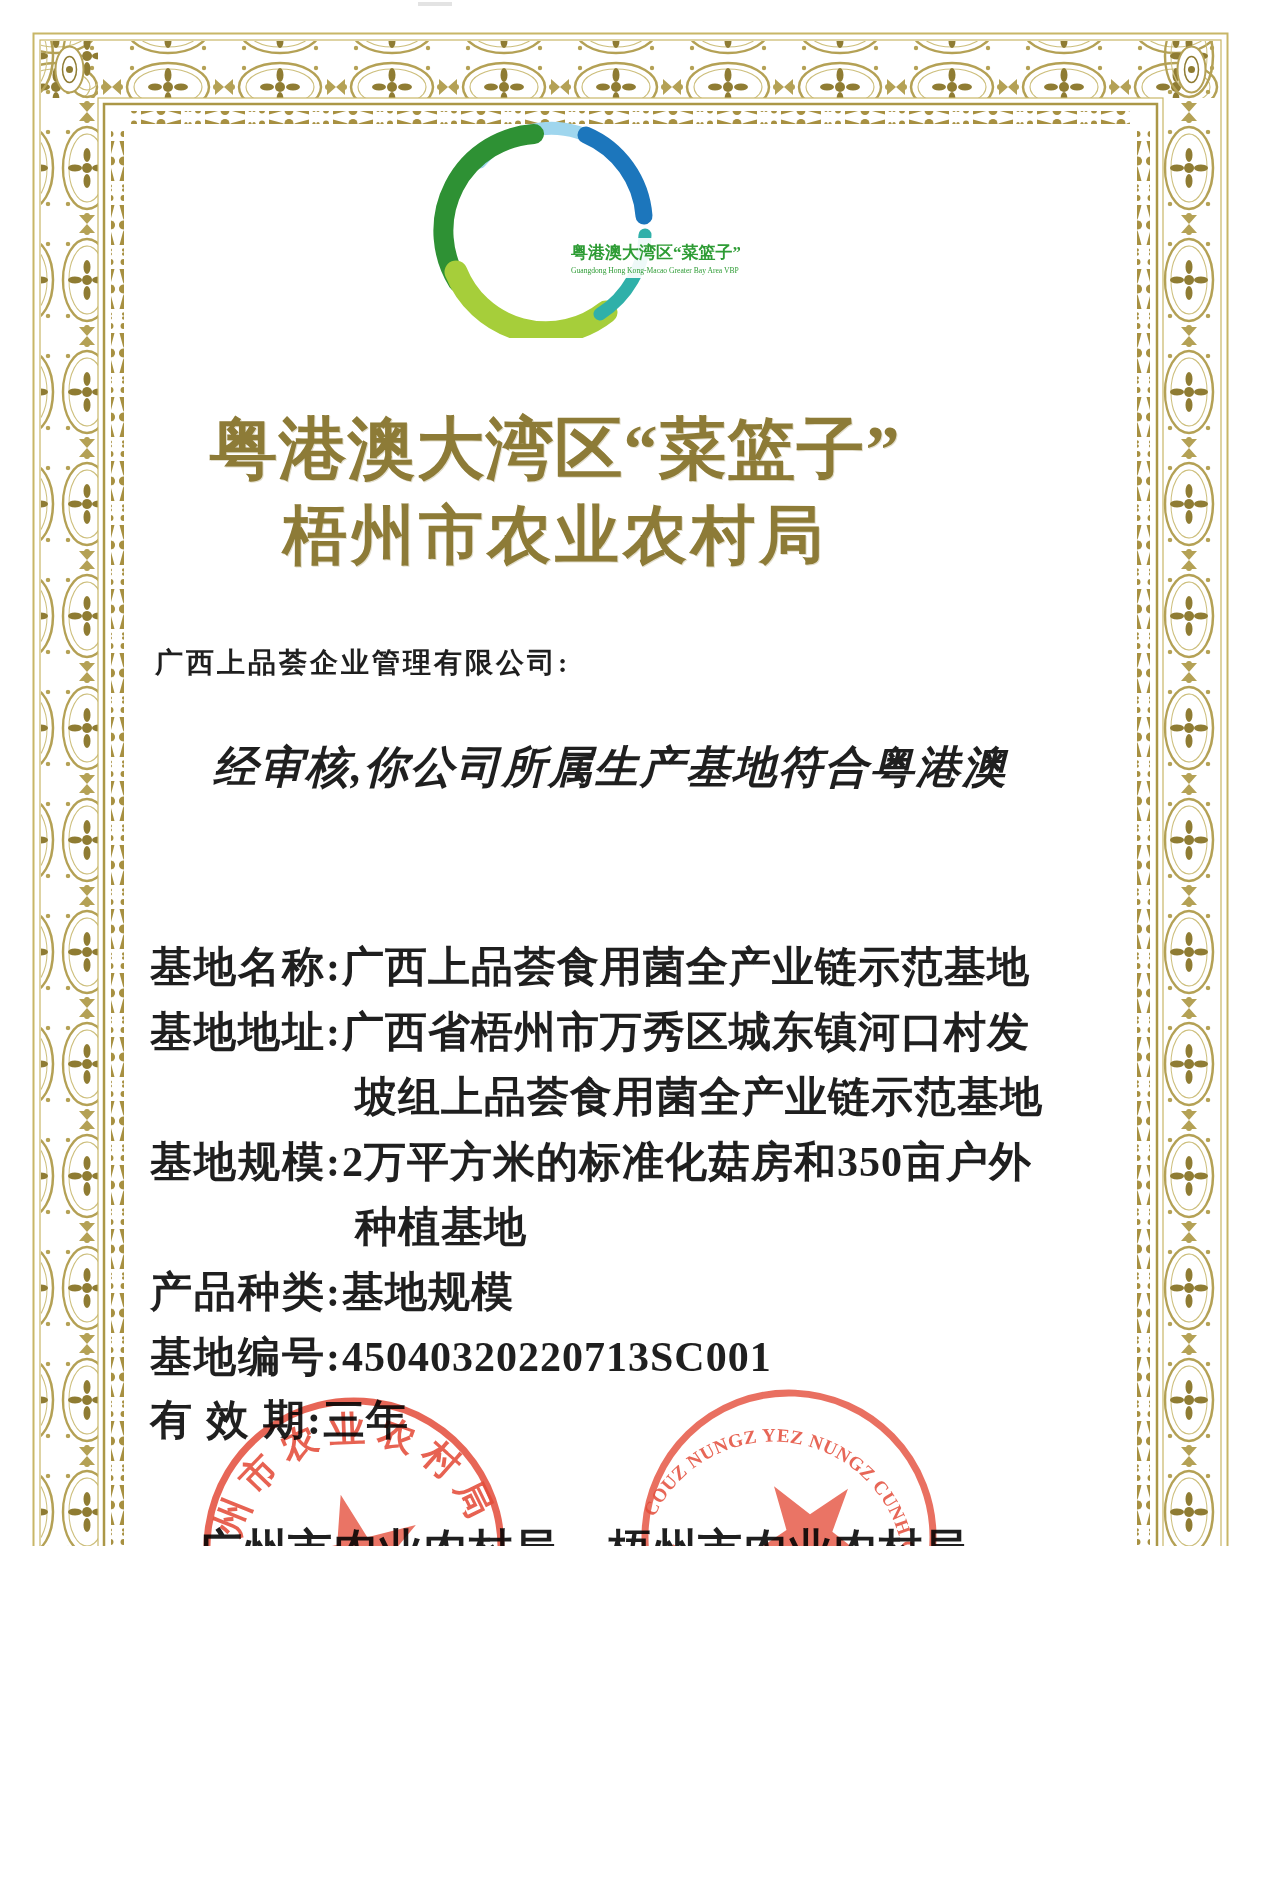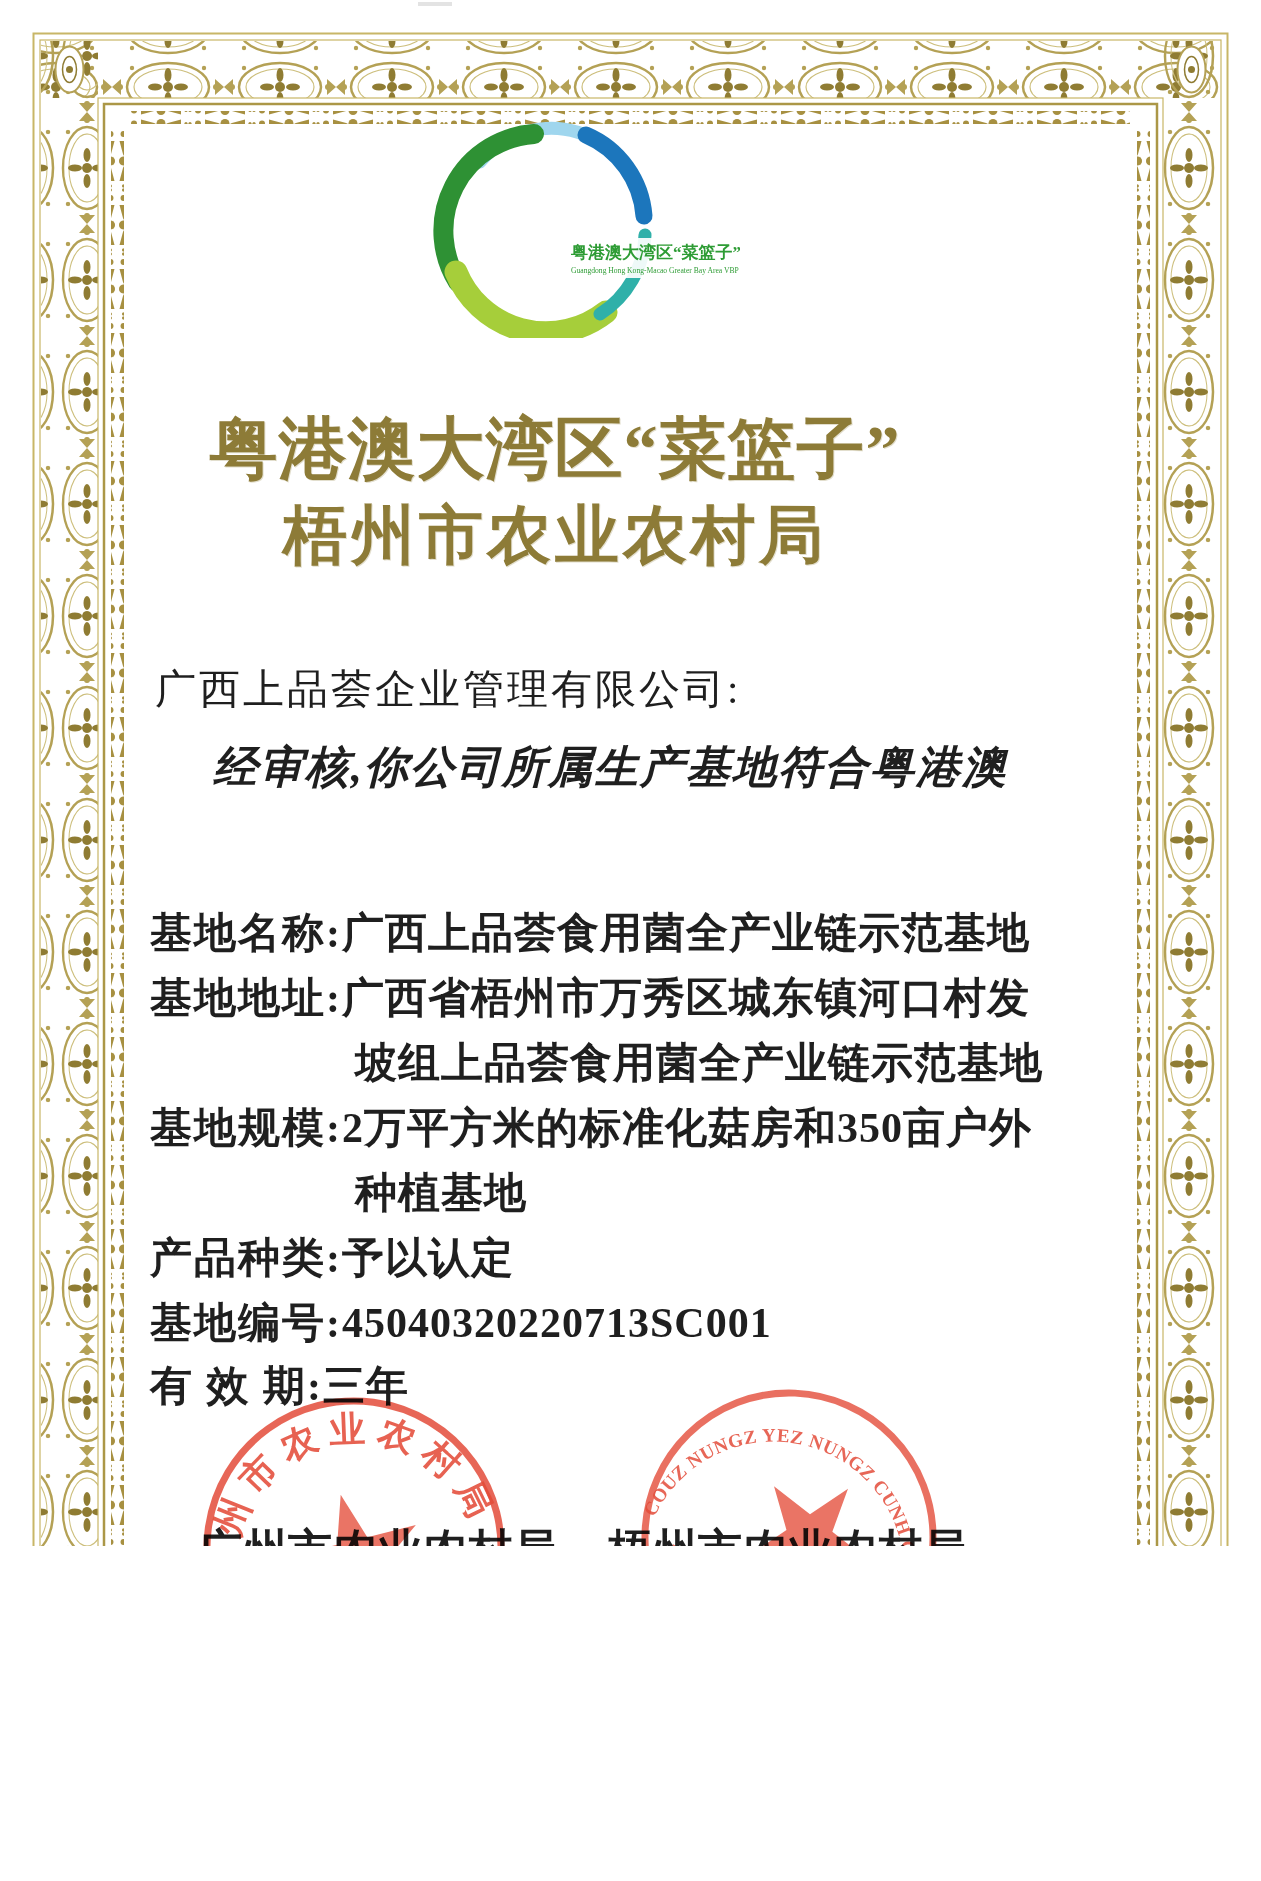--- a/index.html
+++ b/index.html
@@ -15,32 +15,32 @@
   .logo{position:absolute;left:428px;top:120px;width:312px;height:218px;}
   .title{
     position:absolute;left:55px;width:1000px;text-align:center;
     font-weight:700;color:#8d7b37;
     text-shadow:1px 1px 0 rgba(141,123,55,.25);
     white-space:nowrap;
   }
   .title1{top:404px;font-size:68px;letter-spacing:1px;}
   .title2{top:492px;font-size:64px;letter-spacing:4px;}
   .recipient{
-    position:absolute;left:155px;top:662px;
-    font-size:41px;font-weight:400;letter-spacing:3px;white-space:nowrap;
+    position:absolute;left:155px;top:644px;
+    font-size:28px;font-weight:700;letter-spacing:3px;white-space:nowrap;
   }
   .para-line{
     position:absolute;font-size:44px;font-weight:700;
     letter-spacing:2px;white-space:nowrap;font-style:italic;
   }
   .para1{left:213px;top:738px;}
   .para2{left:150px;top:803px;}
   .field{
     position:absolute;left:150px;
-    font-size:42px;font-weight:700;letter-spacing:1px;white-space:nowrap;
+    font-size:42px;font-weight:700;letter-spacing:1px;white-space:nowrap;margin-top:34px;
   }
   .field .lbl{letter-spacing:2px;}
   .cont{left:355px;}
   .agency-row{
     position:absolute;left:198px;top:1521px;
     display:flex;gap:50px;
     font-size:44px;font-weight:700;letter-spacing:1px;white-space:nowrap;
   }
   .date-line{
     position:absolute;left:150px;top:1606px;width:810px;text-align:center;
@@ -173,21 +173,21 @@
   <div class="field cont" style="top:1035px">
     <span>坡组上品荟食用菌全产业链示范基地</span>
   </div>
   <div class="field" style="top:1100px">
     <span class="lbl">基地规模:</span><span>2万平方米的标准化菇房和350亩户外</span>
   </div>
   <div class="field cont" style="top:1165px">
     <span>种植基地</span>
   </div>
   <div class="field" style="top:1230px">
-    <span class="lbl">产品种类:</span><span>予以认定</span>
+    <span class="lbl">产品种类:</span><span>基地规模</span>
   </div>
   <div class="field" style="top:1295px">
     <span class="lbl">基地编号:</span><span>45040320220713SC001</span>
   </div>
   <div class="field" style="top:1358px">
     <span class="lbl">有 效 期:</span><span>三年</span>
   </div>
 
   <div class="agency-row">
     <span>广州市农业农村局</span>

